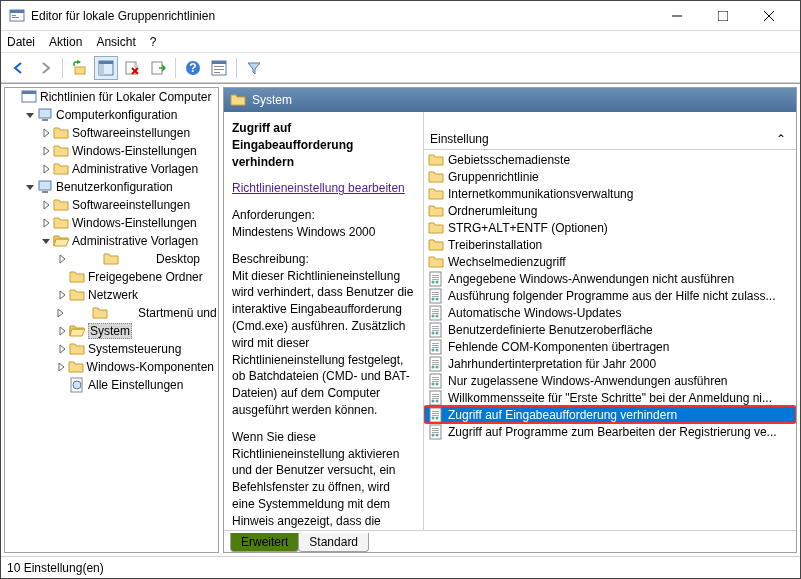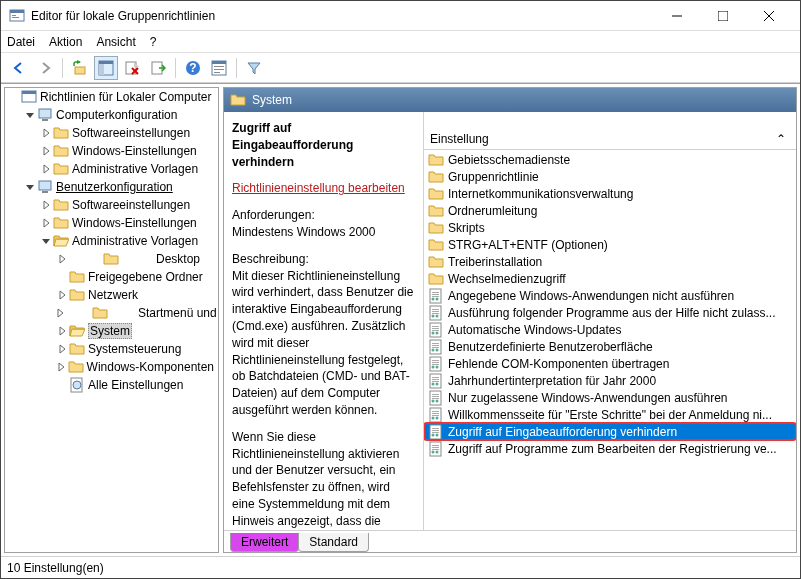--- a/index.html
+++ b/index.html
@@ -24,33 +24,33 @@
 .tw{width:14px;display:inline-flex;justify-content:center;color:#555;font-size:10px}
 .ticon2{width:16px;height:16px;display:inline-flex;align-items:center;justify-content:center;margin-right:3px}
 .tnode.sel .tlabel{background:#d8d8d8;border:1px dotted #888;padding:0 1px}
 .right{flex:1;display:flex;flex-direction:column;margin:3px 3px 3px 2px;border:1px solid #a0a0a0;overflow:hidden}
 .rheader{height:24px;background:linear-gradient(#6a8fb5,#4a6f9a);color:#fff;display:flex;align-items:center;padding:0 6px;font-weight:400}
 .rheader span{color:#fff}
 .rheader .ticon2{margin-right:6px}
 .rbody{flex:1;display:flex;overflow:hidden}
 .desc{width:200px;padding:8px;overflow:hidden;border-right:1px solid #d0d0d0;line-height:1.4}
 .desc b{font-weight:700}
-.desc a{color:#b91c1c;text-decoration:underline}
+.desc a{color:#4c1d95;text-decoration:underline}
 .desc p{margin-top:10px}
 .settings{flex:1;overflow:auto;position:relative}
 .shdr{height:22px;display:flex;align-items:center;border-bottom:1px solid #d0d0d0;position:sticky;top:16px;background:#fff}
 .shdr .col{padding:0 6px;flex:1}
 .scaret{width:30px;text-align:center}
 .srow{height:17px;display:flex;align-items:center;padding:0 4px;white-space:nowrap}
 .srow.sel{background:#0078d7;color:#fff}
 .srow.sel span{color:#fff}
 .srow.hl{outline:2px solid #e33;outline-offset:-1px;border-radius:3px}
 .sicon{width:16px;height:16px;margin-right:4px;display:inline-flex}
 .tabs{height:22px;display:flex;align-items:flex-end;padding-left:6px;border-top:1px solid #d0d0d0}
-.tab{padding:2px 10px;border:1px solid #a0a0a0;border-top:none;border-radius:0 0 4px 4px;margin-right:-1px;background:#d946ef}
+.tab{padding:2px 10px;border:1px solid #a0a0a0;border-top:none;border-radius:0 0 4px 4px;margin-right:-1px;background:#4d7c0f}
 .tab.inact{background:#f4f4f4}
 .status{height:22px;border-top:1px solid #d0d0d0;display:flex;align-items:center;padding:0 6px}
 svg{display:block}
 </style>
 </head>
 <body>
 
 <div class="win">
   <div class="titlebar">
     <span class="ticon">
@@ -211,21 +211,21 @@
               <path d="M3 1 L8 5 L3 9 Z" fill="none" stroke="#666"></path>
             </svg>
           </span>
           <span class="ticon2">
             <svg width="16" height="16">
               <path d="M1 4 L1 13 L15 13 L15 5 L7 5 L6 3 L1 3 Z" fill="#f9da8a" stroke="#c9a030"></path>
             </svg>
           </span>
           <span class="tlabel">Administrative Vorlagen</span>
         </div>
-        <div class="tnode" style="padding-left: 18px; text-decoration: underline;">
+        <div class="tnode" style="padding-left: 18px;">
           <span class="tw">
             <svg width="10" height="10">
               <path d="M1 3 L9 3 L5 8 Z" fill="#444"></path>
             </svg>
           </span>
           <span class="ticon2">
             <svg width="16" height="16">
               <rect x="2" y="2" width="12" height="9" fill="#cfe3f7" stroke="#5a7ca5"></rect>
               <rect x="5" y="12" width="6" height="2" fill="#888"></rect>
             </svg>
@@ -427,28 +427,20 @@
                 </span>
                 <span>Internetkommunikationsverwaltung</span>
               </div>
               <div class="srow">
                 <span class="sicon">
                   <svg width="16" height="16">
                     <path d="M1 4 L1 13 L15 13 L15 5 L7 5 L6 3 L1 3 Z" fill="#f9da8a" stroke="#c9a030"></path>
                   </svg>
                 </span>
                 <span>Ordnerumleitung</span>
-              </div>
-              <div class="srow">
-                <span class="sicon">
-                  <svg width="16" height="16">
-                    <path d="M1 4 L1 13 L15 13 L15 5 L7 5 L6 3 L1 3 Z" fill="#f9da8a" stroke="#c9a030"></path>
-                  </svg>
-                </span>
-                <span>Skripts</span>
               </div>
               <div class="srow">
                 <span class="sicon">
                   <svg width="16" height="16">
                     <path d="M1 4 L1 13 L15 13 L15 5 L7 5 L6 3 L1 3 Z" fill="#f9da8a" stroke="#c9a030"></path>
                   </svg>
                 </span>
                 <span>STRG+ALT+ENTF (Optionen)</span>
               </div>
               <div class="srow">

